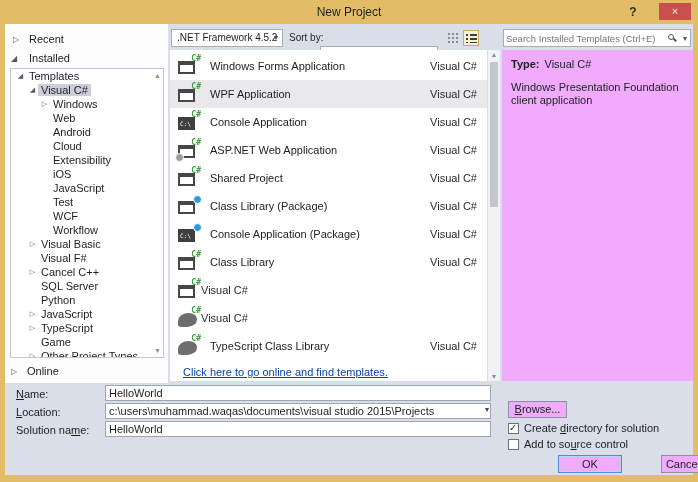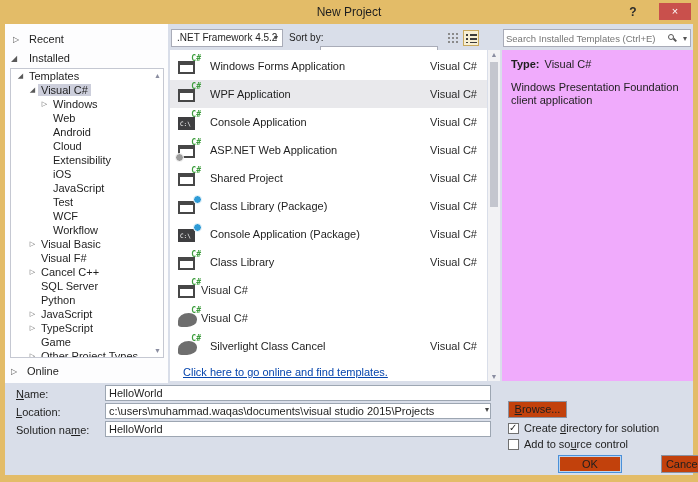--- a/index.html
+++ b/index.html
@@ -84,21 +84,21 @@
   .type-line { white-space:nowrap; }
   .type-label { font-weight:bold; }
   .type-value { margin-left:5px; }
   .descr { margin-top:11px; line-height:13px; color:#1e1e1e; }
 
   
   .f-label { position:absolute; font-size:11px; }
   .mn-key { text-decoration:underline; }
   .f-input { position:absolute; height:16px; background:#fff; border:1px solid #9DA6B2; font-size:11px; padding:0 3px; font-family:"Liberation Sans",sans-serif; color:#1e1e1e; outline:none; }
   .loc-arrow { position:absolute; left:480px; top:381px; font-size:8px; color:#444; }
-  .btn { position:absolute; background:#c2410c; border:1px solid #8A92A1; font-size:11px; text-align:center; }
+  .btn { position:absolute; background:#f0abfc; border:1px solid #8A92A1; font-size:11px; text-align:center; }
   .browse-btn { left:503px; top:377px; width:59px; height:17px; line-height:15px; }
   .ok-btn { left:553px; top:431px; width:64px; height:18px; line-height:16px; border:1px solid #4A90D9; box-shadow:0 0 0 1px #BCD4EE inset; }
   .cancel-btn { left:656px; top:431px; width:44px; height:18px; line-height:16px; }
   .chk-row { position:absolute; left:503px; font-size:11px; line-height:12px; }
   .chk-box { display:inline-block; width:11px; height:11px; background:#fff; border:1px solid #707070; vertical-align:-2px; margin-right:5px; position:relative; }
   .chk-box.checked::after { content:"\2713"; position:absolute; left:0px; top:-2px; font-size:10px; color:#2b2b2b; }
 </style>
 </head>
 <body>
 
@@ -246,21 +246,21 @@
             <span class="ic-win"></span>
             <span class="ic-cs">C#</span>
           </div>
           <span class="tpl-lang">Visual C#</span>
         </div>
         <div class="tpl-row">
           <div class="tpl-icon sl">
             <span class="ic-win"></span>
             <span class="ic-cs">C#</span>
           </div>
-          <span class="tpl-name">Silverlight Class Cancel</span>
+          <span class="tpl-name">TypeScript Class Library</span>
           <span class="tpl-lang">Visual C#</span>
         </div>
         <a class="online-link">Click here to go online and find templates.</a>
     </div>
 
     <div class="mid-scroll">
       <span class="up">▲</span>
       <div class="mid-thumb"></div>
       <span class="down">▼</span>
     </div>

